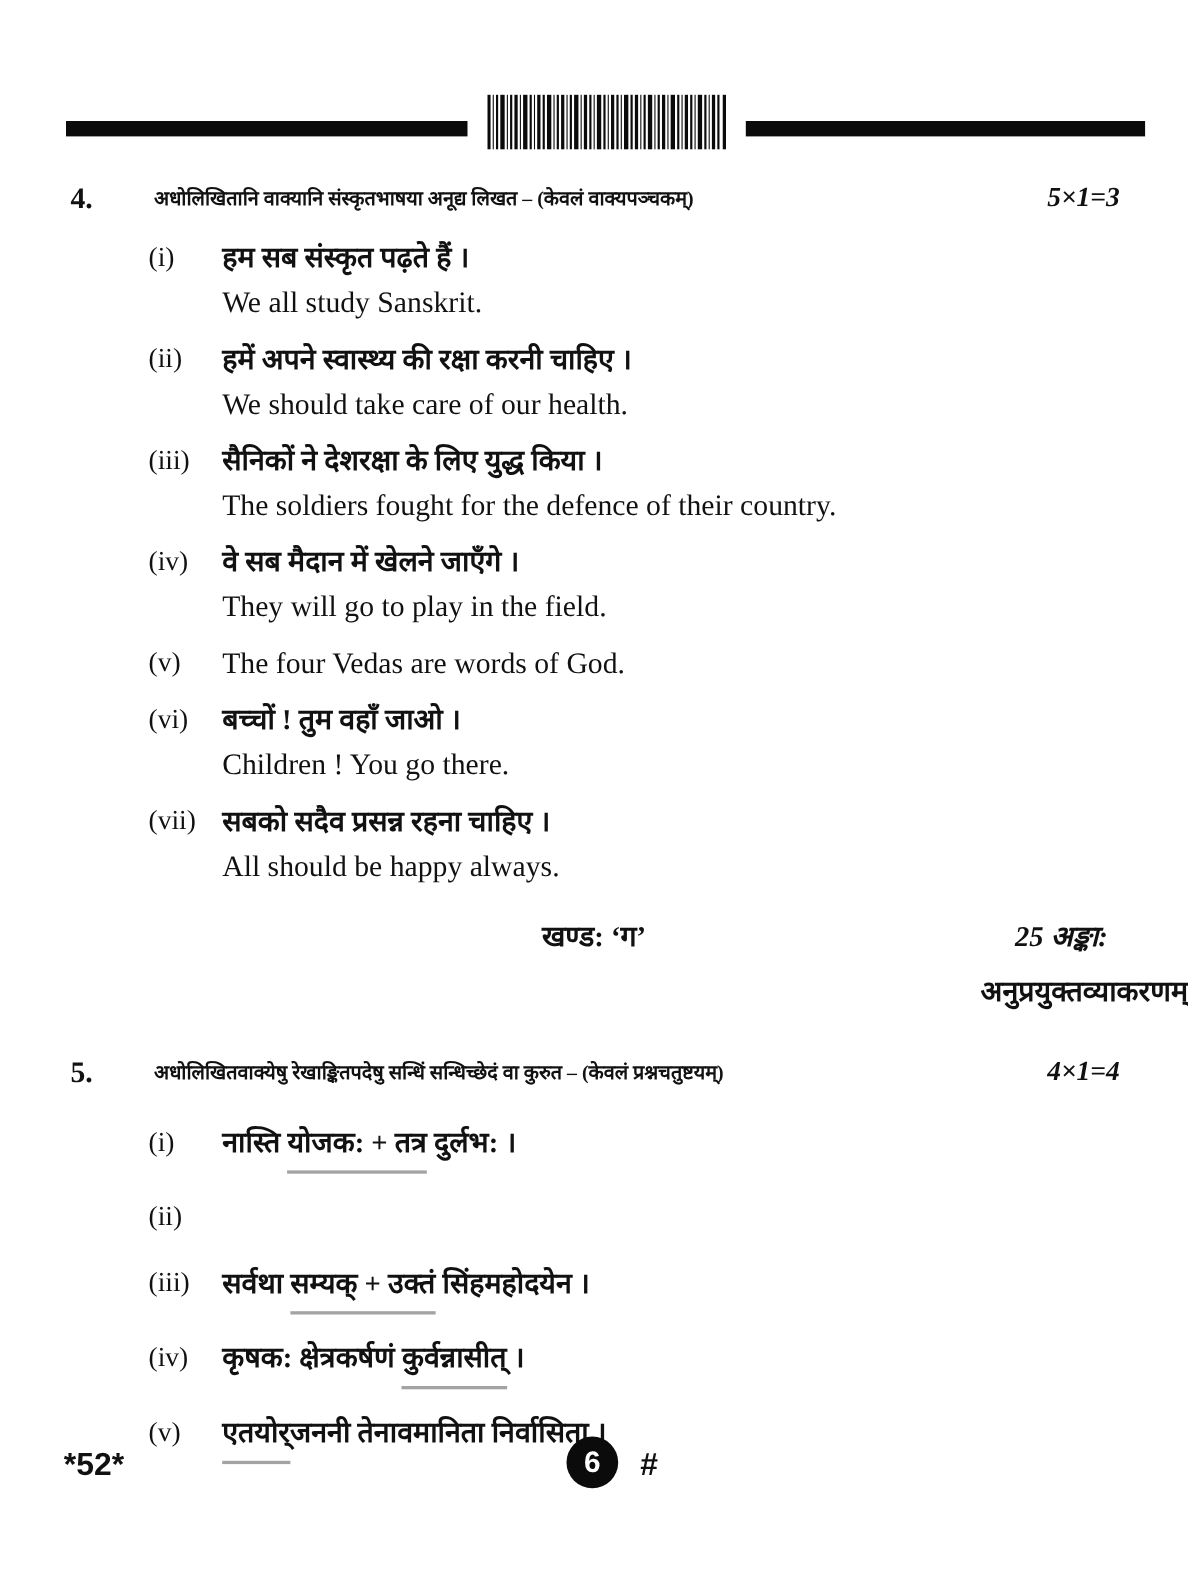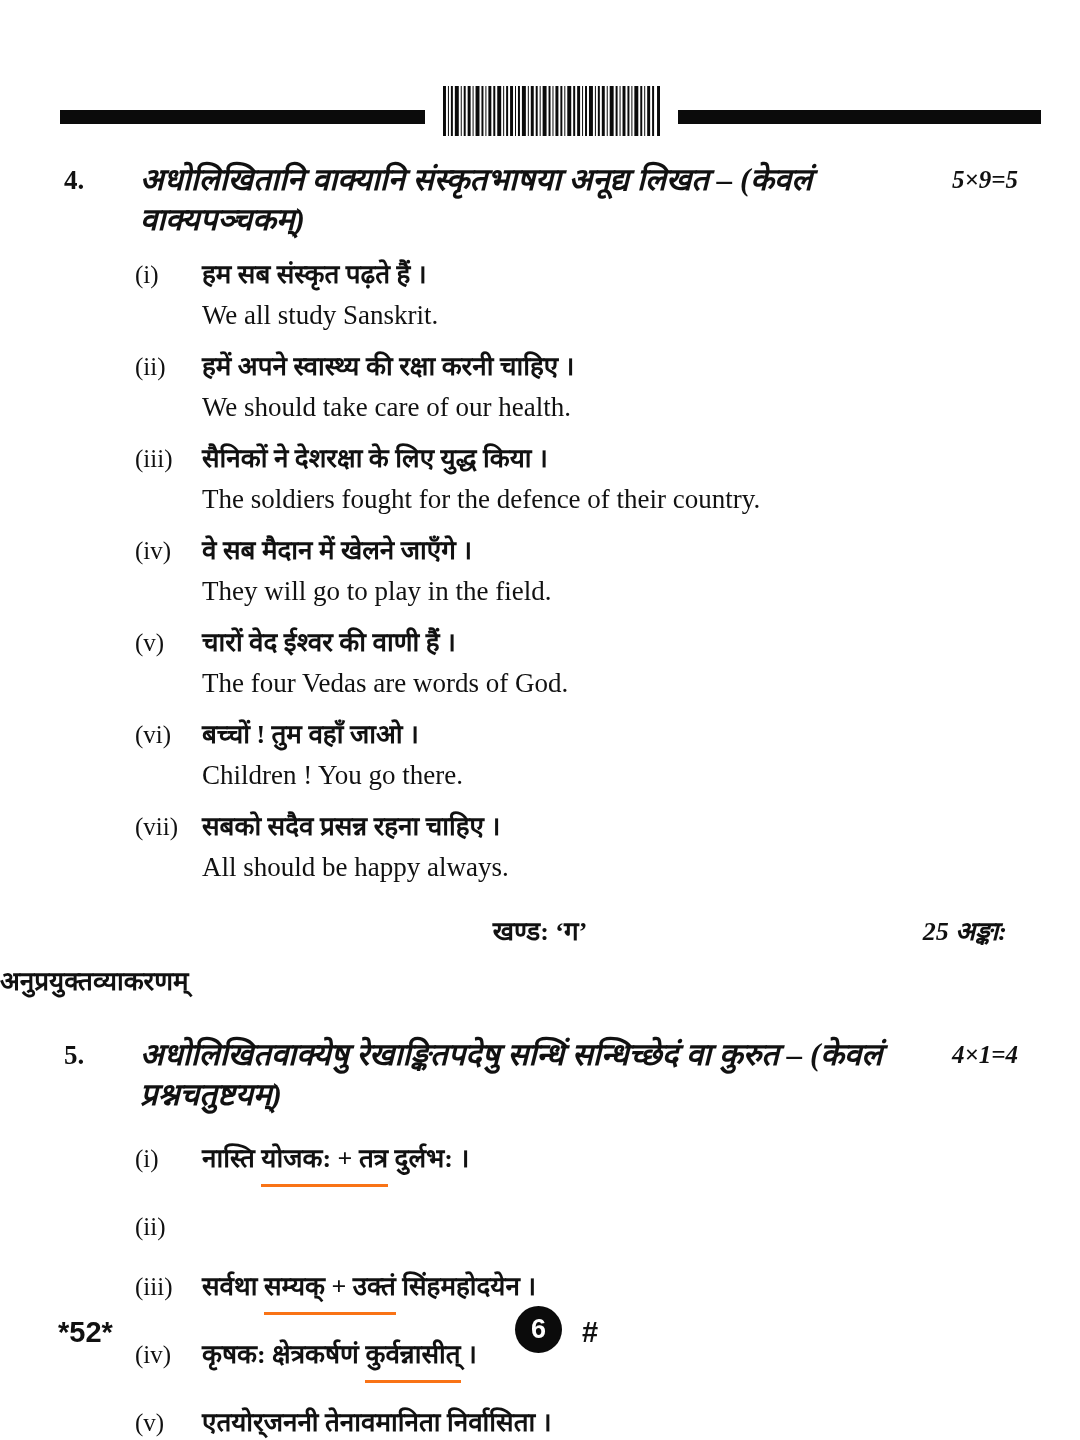--- a/index.html
+++ b/index.html
@@ -22,24 +22,23 @@
   .hbar.right{width:363px;}
   .barcode{width:217px;height:50px;margin:0 18px;flex:0 0 auto;}
   
   .qrow{display:flex;align-items:flex-start;margin-top:24px;}
   .qnum{
     width:76px;margin-left:64px;flex:0 0 auto;
     font-family:"Liberation Serif", serif;
     font-weight:bold;font-size:27px;line-height:40px;
   }
   .qtext{
-    flex:1;font-size:31px;line-height:40px;
+    flex:1;font-size:18px;line-height:40px;
     font-family:"Liberation Serif", serif;
     font-weight:600;
-    font-style:italic;
   }
   .qmarks{
     flex:0 0 auto;width:120px;margin-right:62px;text-align:right;
     font-style:italic;font-weight:bold;font-size:25px;line-height:40px;
     font-family:"Liberation Serif", serif;
   }
   
   .items4{margin-top:15px;}
   .item4{display:flex;margin-left:135px;margin-bottom:12px;}
   .rnum{
@@ -52,30 +51,30 @@
   .section-row{position:relative;margin-top:24px;height:42px;}
   .section-title{
     position:absolute;left:0;right:0;text-align:center;
     font-weight:bold;font-size:26px;line-height:42px;
   }
   .section-marks{
     position:absolute;right:73px;top:0;
     font-weight:bold;font-style:italic;font-size:26px;line-height:42px;
   }
   .section-sub{
-    margin-top:8px;text-align:left;
-    font-weight:bold;font-size:26px;line-height:42px;
+    margin-top:8px;text-align:right;
+    font-weight:bold;font-size:26px;line-height:42px;padding-left:48px;
   }
   
   .items5{margin-top:24px;}
   .item5{display:flex;margin-left:135px;margin-bottom:20px;}
   .item5 .stext{font-size:26px;line-height:40px;font-weight:600;}
   .u{
     display:inline-block;
-    border-bottom:3px solid #f97316;
+    border-bottom:3px solid #a3a3a3;
     padding-bottom:5px;
   }
   
   .footer-left{
     position:absolute;left:58px;top:1316px;
     font-family:"Liberation Sans", sans-serif;
     font-weight:bold;font-size:29px;
   }
   .page-circle{
     position:absolute;left:515px;top:1306px;
@@ -153,21 +152,21 @@
           <rect x="212" y="0" width="2" height="50"></rect>
           <rect x="217" y="0" width="3" height="50"></rect>
       </g>
     </svg>
     <div class="hbar right"></div>
   </div>
 
   <div class="qrow">
     <div class="qnum">4.</div>
     <div class="qtext">अधोलिखितानि वाक्यानि संस्कृतभाषया अनूद्य लिखत – (केवलं वाक्यपञ्चकम्)</div>
-    <div class="qmarks">5×9=5</div>
+    <div class="qmarks">5×1=3</div>
   </div>
 
   <div class="items4">
     <div class="item4">
       <div class="rnum">(i)</div>
       <div>
         <div class="hindi">हम सब संस्कृत पढ़ते हैं ।</div>
         <div class="english">We all study Sanskrit.</div>
       </div>
     </div>
@@ -188,21 +187,20 @@
     <div class="item4">
       <div class="rnum">(iv)</div>
       <div>
         <div class="hindi">वे सब मैदान में खेलने जाएँगे ।</div>
         <div class="english">They will go to play in the field.</div>
       </div>
     </div>
     <div class="item4">
       <div class="rnum">(v)</div>
       <div>
-        <div class="hindi">चारों वेद ईश्वर की वाणी हैं ।</div>
         <div class="english">The four Vedas are words of God.</div>
       </div>
     </div>
     <div class="item4">
       <div class="rnum">(vi)</div>
       <div>
         <div class="hindi">बच्चों ! तुम वहाँ जाओ ।</div>
         <div class="english">Children ! You go there.</div>
       </div>
     </div>

